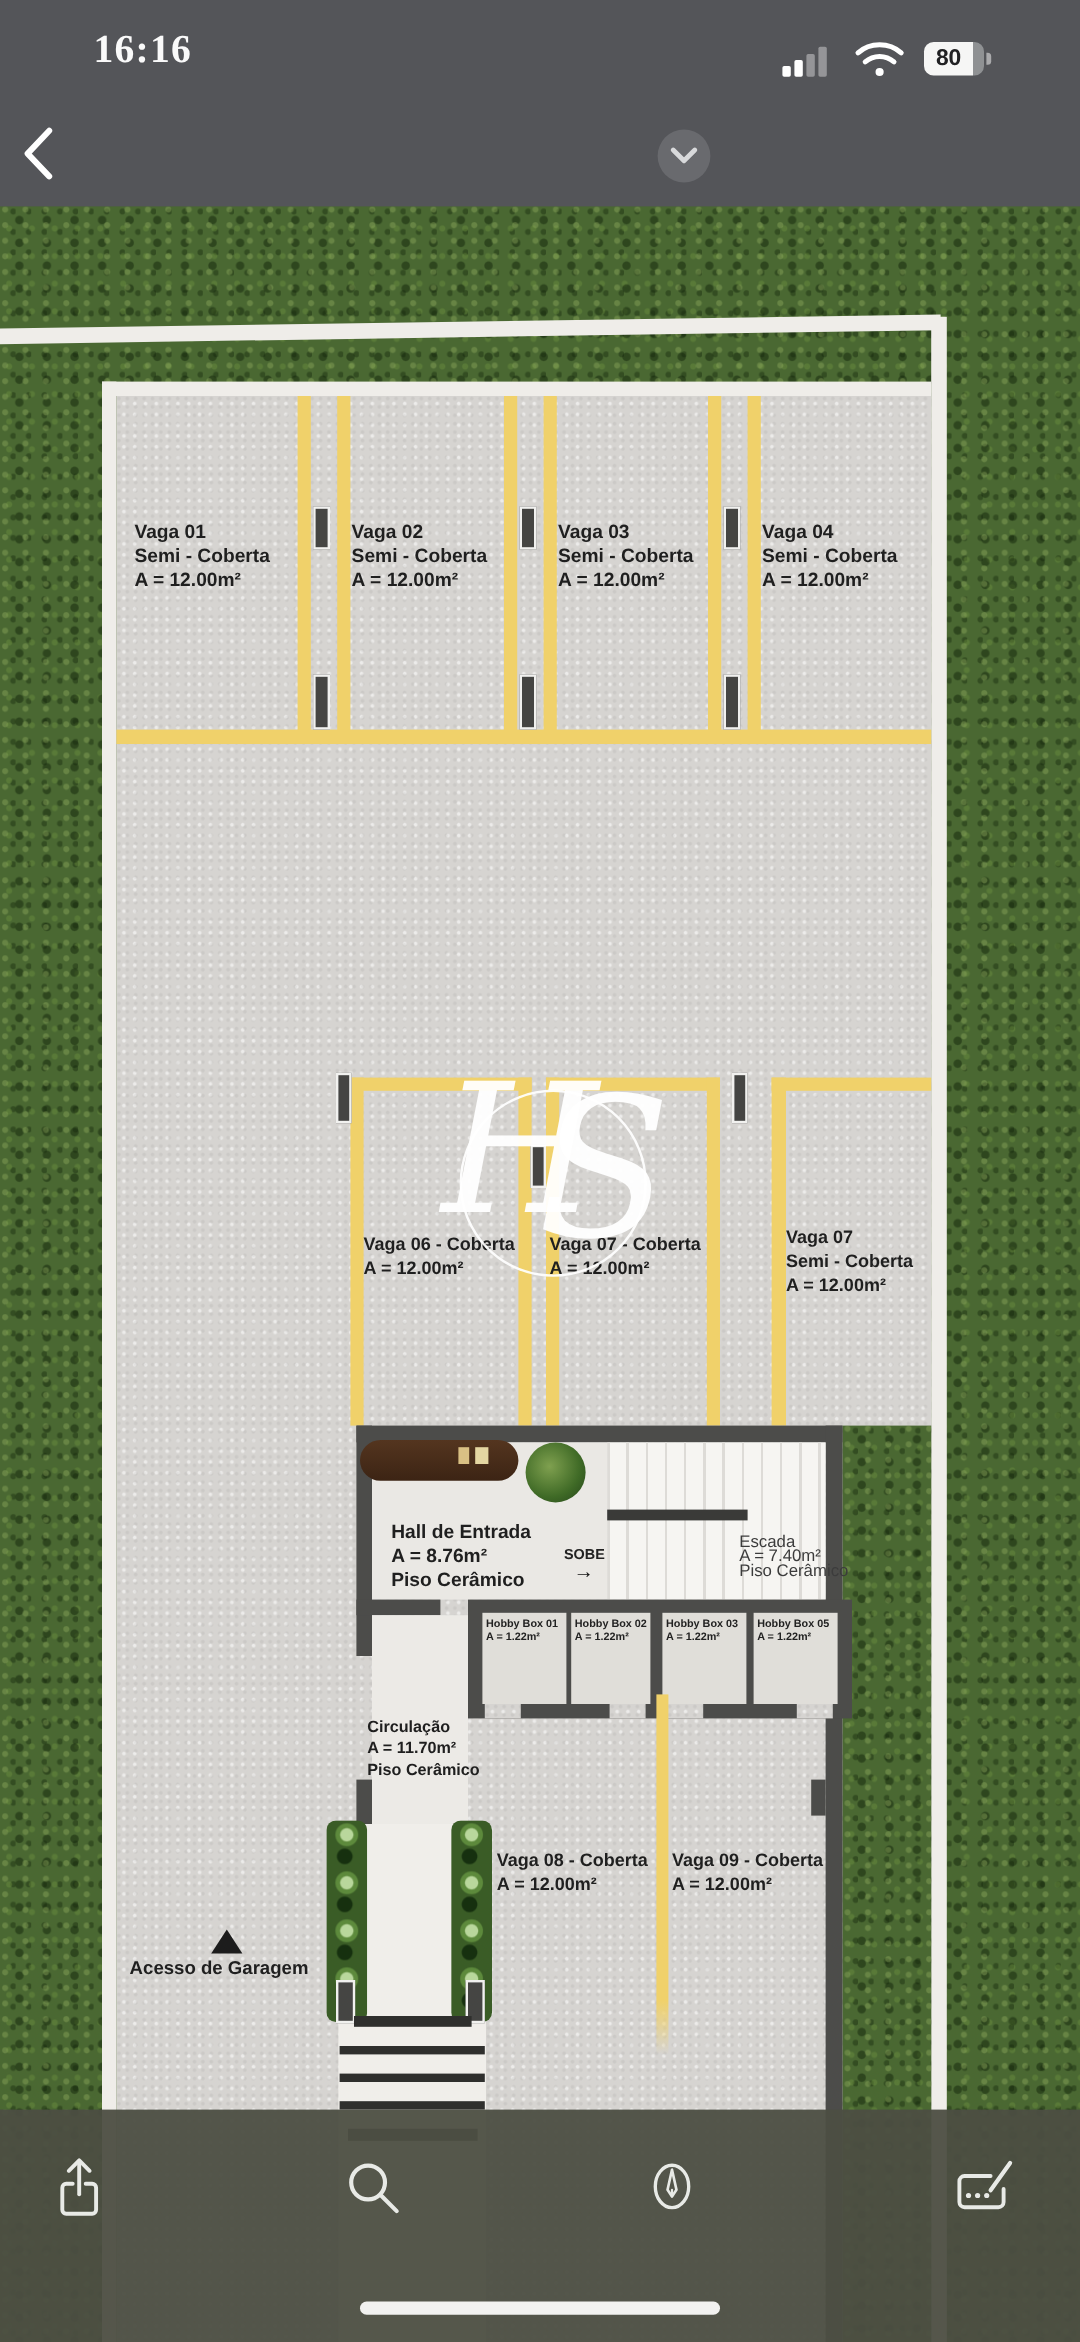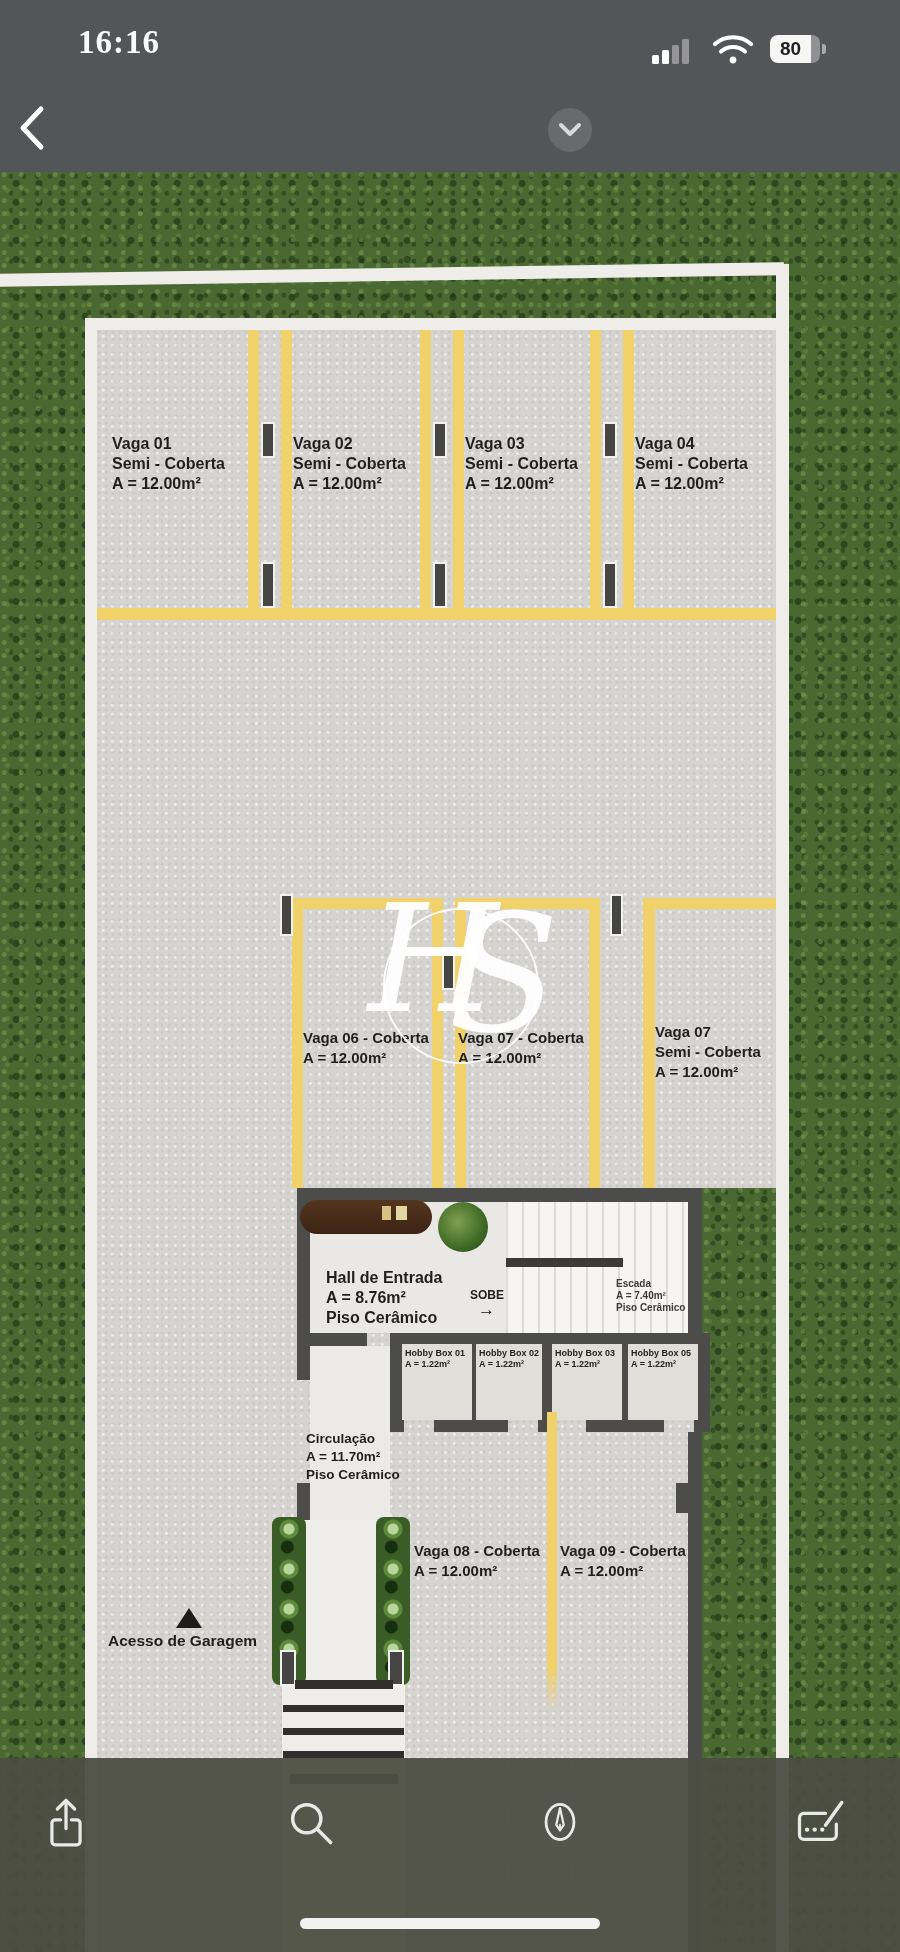--- a/index.html
+++ b/index.html
@@ -17,21 +17,21 @@
     radial-gradient(circle at 30% 30%, rgba(0,0,0,.05) 0 1px, rgba(0,0,0,0) 2px),
     radial-gradient(circle at 70% 70%, rgba(255,255,255,.55) 0 1px, rgba(0,0,0,0) 2px);
     background-size:7px 7px,9px 9px;}
   .ywall{background:#f0d16a;}
   .wwall{background:#efede9;}
   .dwall{background:#4c4c4a;}
   .post{background:#454543;border:2px solid #f1f1ef;box-sizing:border-box;}
   .stall-label{font-weight:bold;font-size:16px;line-height:20px;color:#1f1f1f;white-space:nowrap;}
   .mid-label{font-weight:bold;font-size:15px;line-height:20px;color:#1f1f1f;white-space:nowrap;}
   .tiny-label{font-weight:bold;font-size:9px;line-height:11px;color:#222;white-space:nowrap;}
-  .micro-label{font-weight:bold;font-size:10px;line-height:12px;color:#3c3c3c;white-space:nowrap;}
+  .micro-label{font-weight:normal;font-size:14px;line-height:12px;color:#3c3c3c;white-space:nowrap;}
   .bush{background-color:#3a5c26;background-image:
     radial-gradient(circle at 50% 30%, #b9d79c 0 5px, #5d8a3c 6px 9px, rgba(0,0,0,0) 10px),
     radial-gradient(circle at 45% 75%, #16300f 0 6px, rgba(0,0,0,0) 7px);
     background-size:34px 40px;border-radius:8px;}
   .wm-letter{font-family:"DejaVu Serif",serif;font-style:italic;color:rgba(255,255,255,.95);line-height:1;}
   .toolbar{background:rgba(76,78,66,.95);}
   svg{display:block;}
 </style>
 </head>
 <body>

